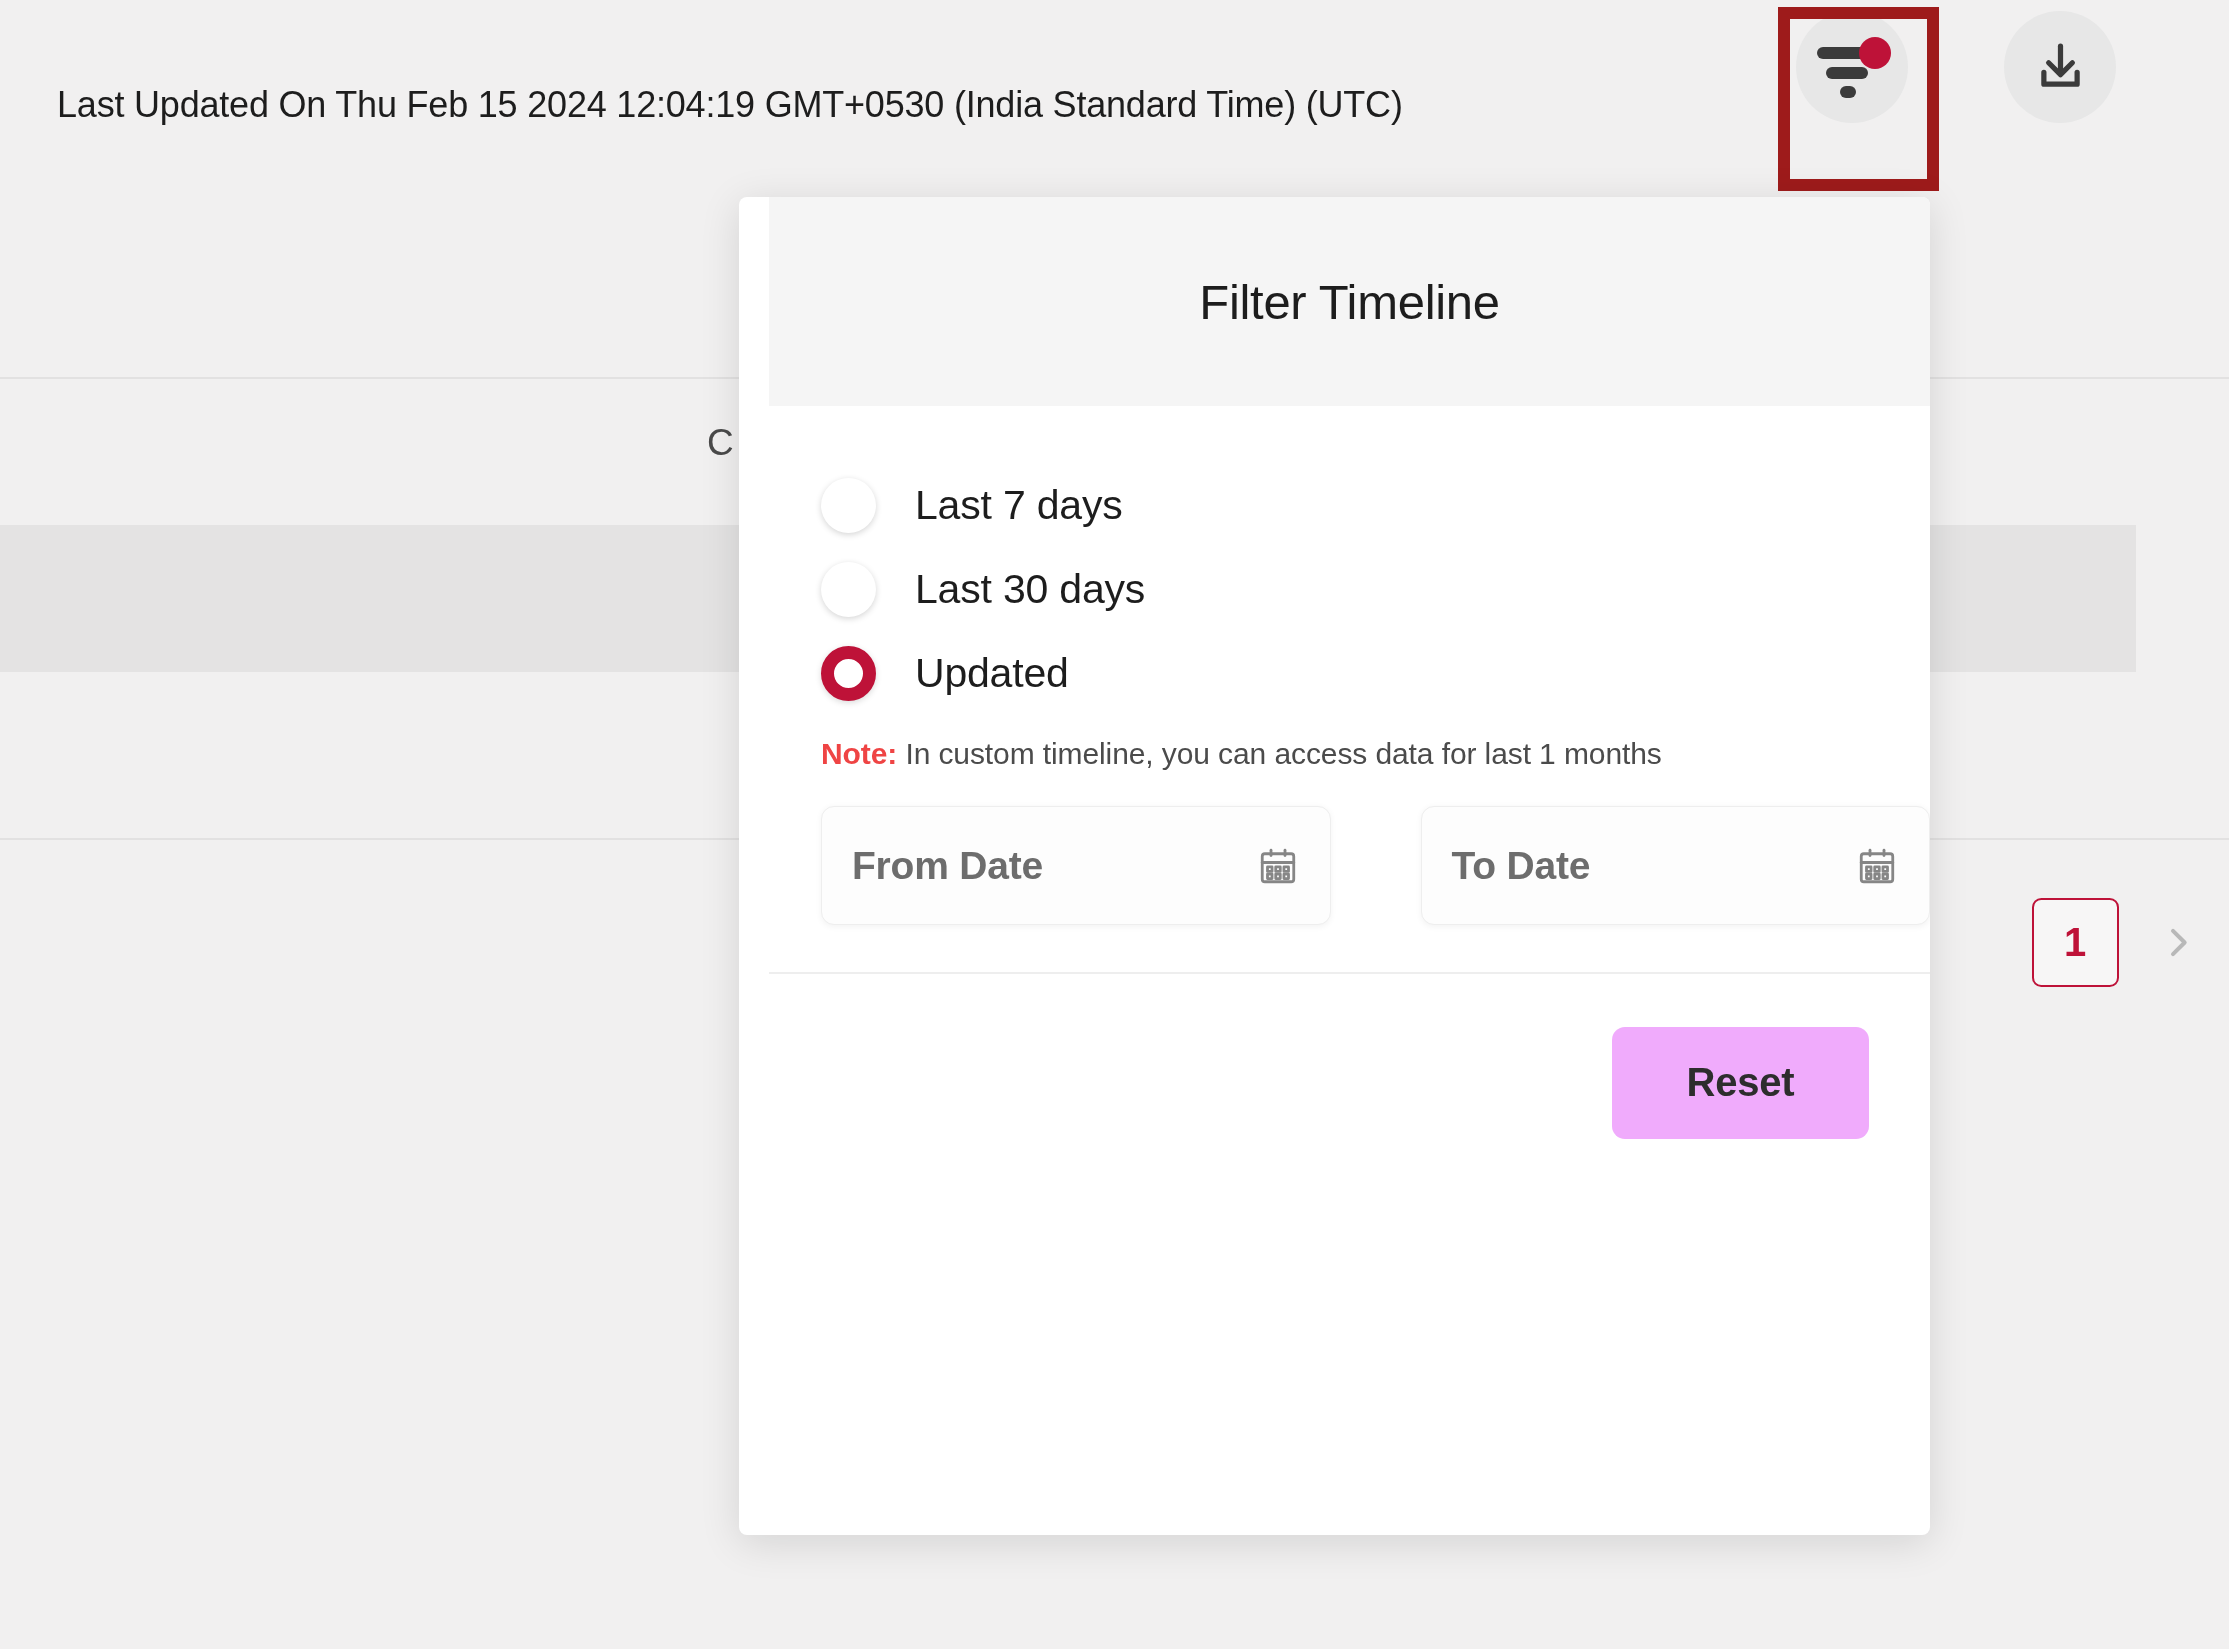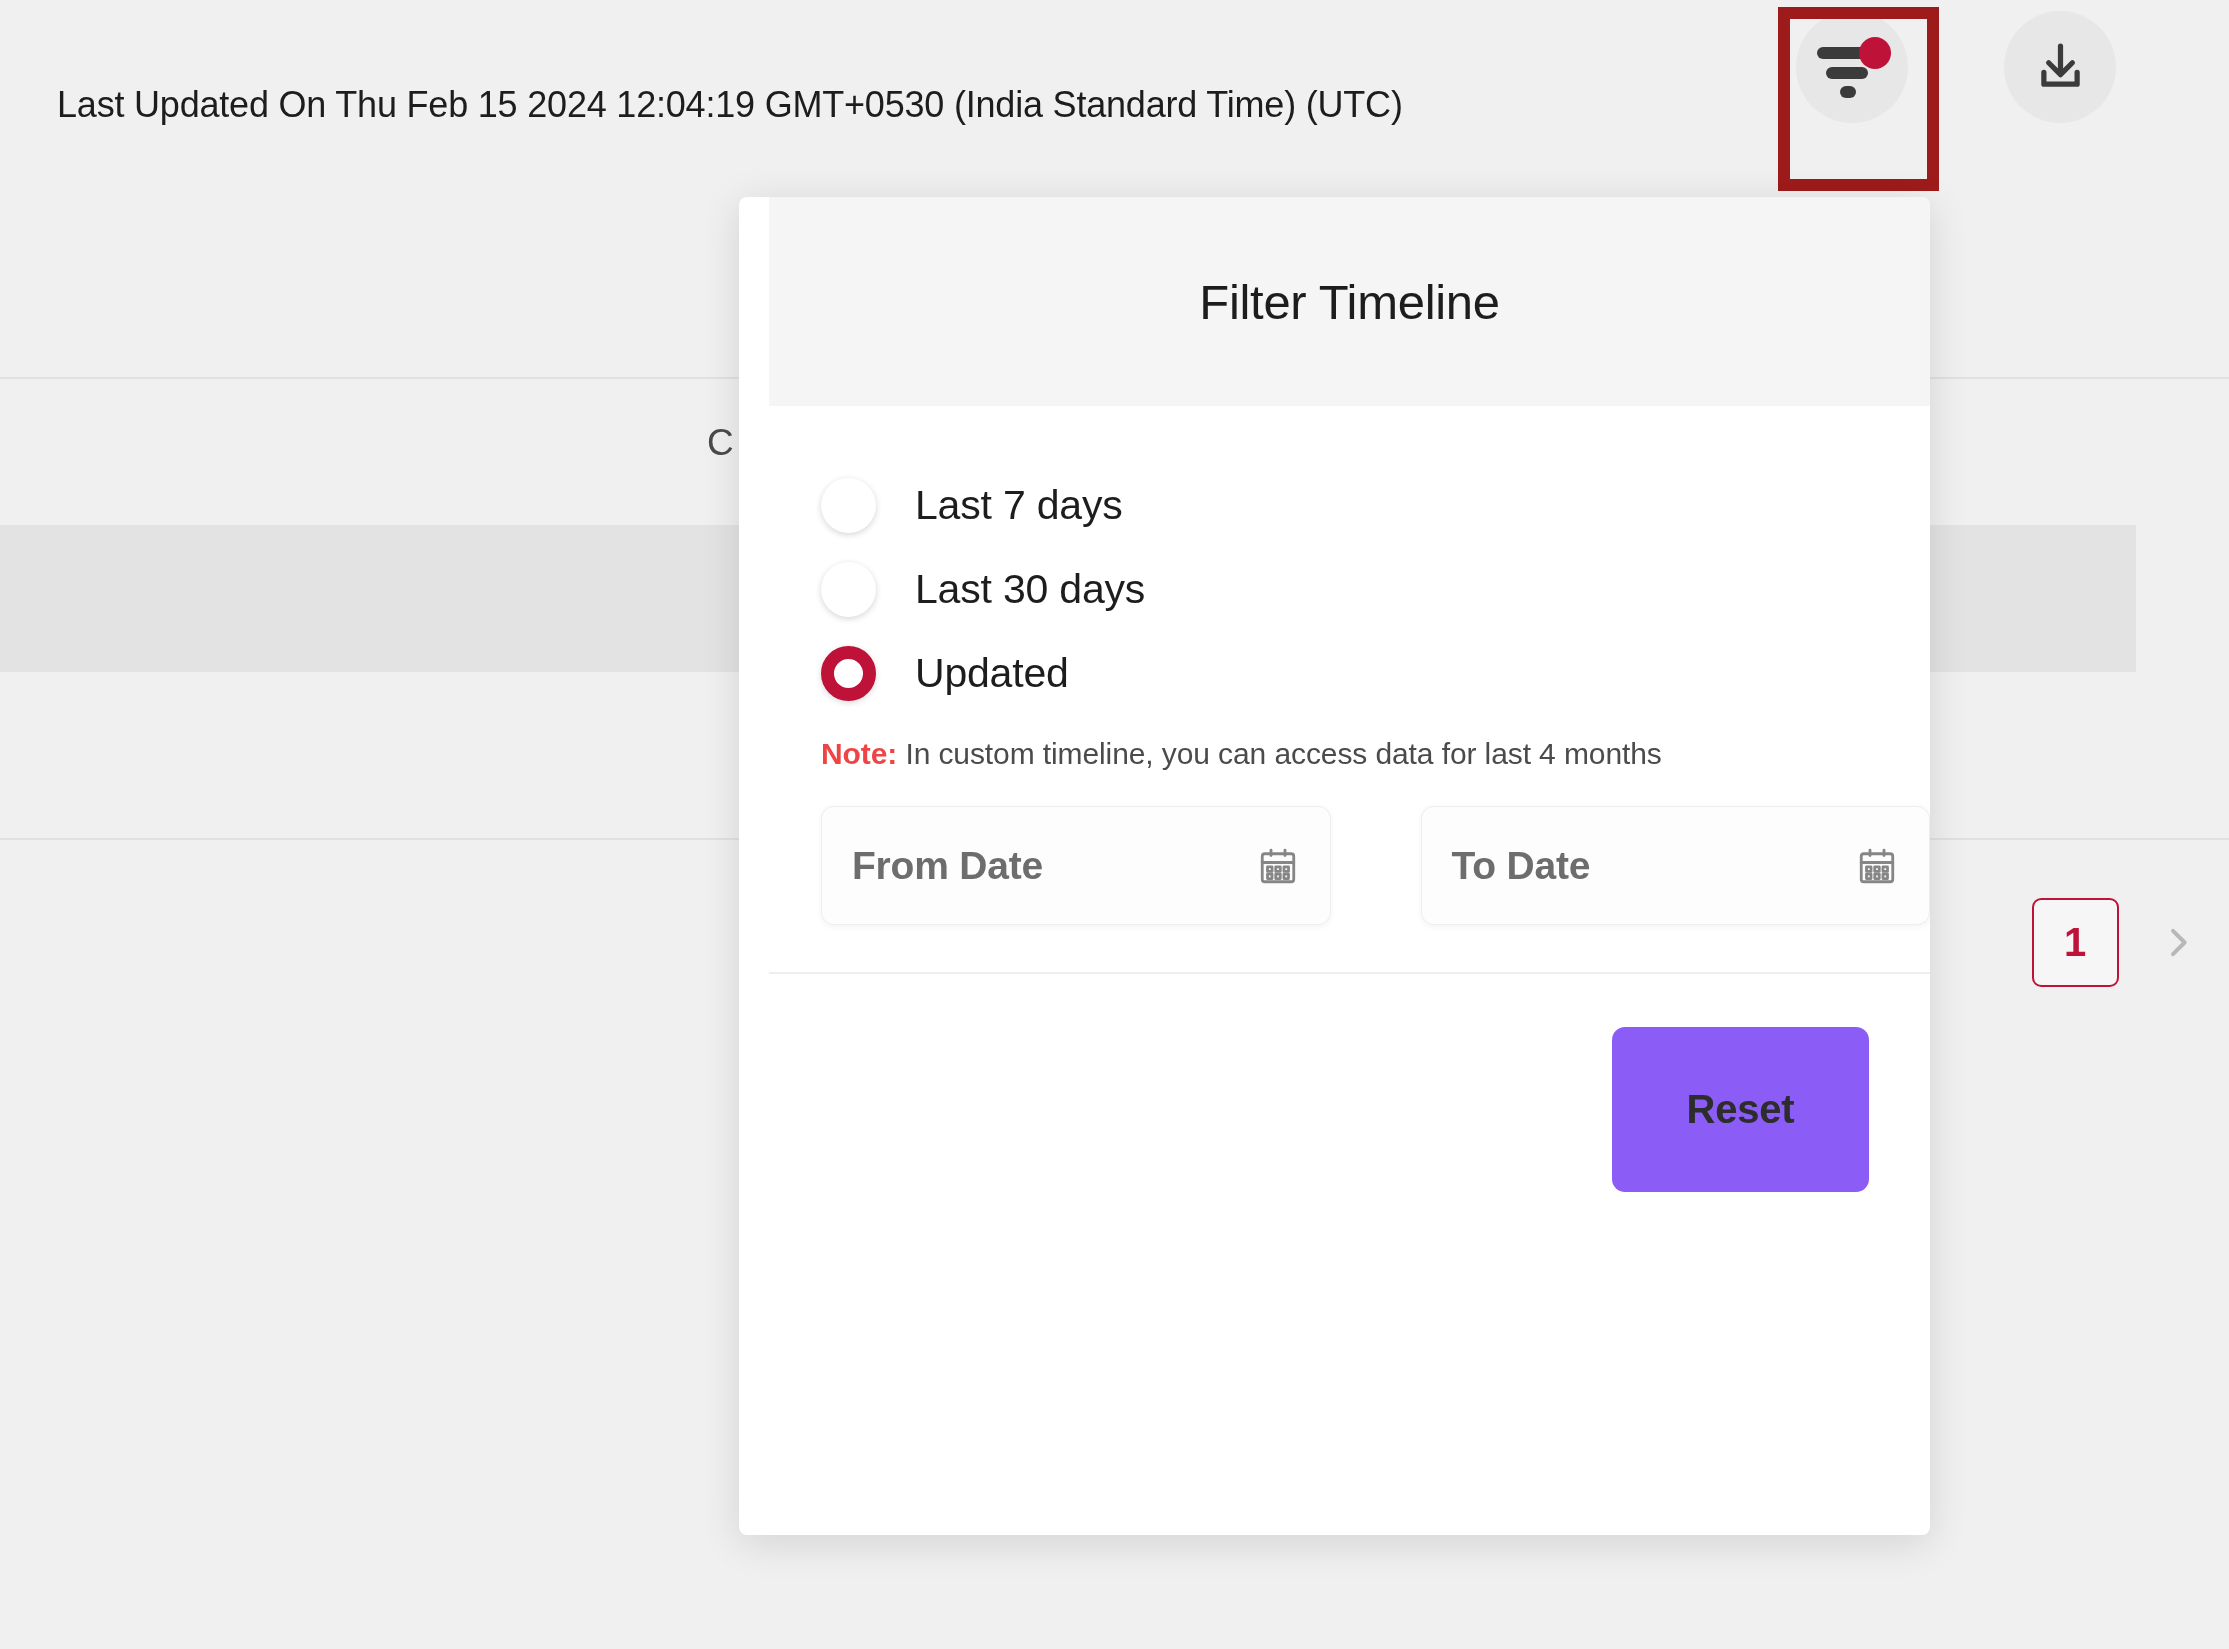--- a/index.html
+++ b/index.html
@@ -266,22 +266,22 @@
     border: none;
     border-radius: 13px;
     font-family: "Liberation Sans", sans-serif;
     font-size: 40px;
     font-weight: bold;
     letter-spacing: -0.2px;
     cursor: pointer;
   }
   .btn-reset {
     width: 257px;
-    height: 165px;
-    background: #8b5cf6;
+    height: 112px;
+    background: #f0abfc;
     color: #2d2d2d;
   }
   .btn-apply {
     width: 266px;
     height: 132px;
     background: #b4103a;
     color: #ffffff;
   }
 </style>
 </head>
@@ -352,21 +352,21 @@
         </div>
 
         <div class="option-row">
           <span class="radio selected"></span>
           <span class="option-label">Updated</span>
         </div>
 
       </div>
 
       <div class="note">
-        <b>Note:</b><span> In custom timeline, you can access data for last 4 months</span>
+        <b>Note:</b><span> In custom timeline, you can access data for last 1 months</span>
       </div>
 
       <div class="date-row">
 
         <div class="date-field">
           <span class="date-placeholder">From Date</span>
           <svg class="calendar-glyph" viewBox="0 0 24 24" fill="none" stroke="currentColor" stroke-width="1.6" stroke-linecap="round" stroke-linejoin="round">
             <rect x="3" y="5" width="18" height="16" rx="1.5"></rect>
             <path d="M3 10 L21 10"></path>
             <path d="M8 3 L8 6"></path>

